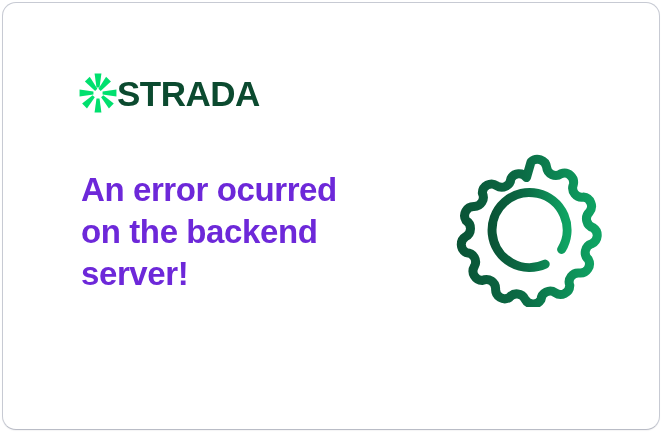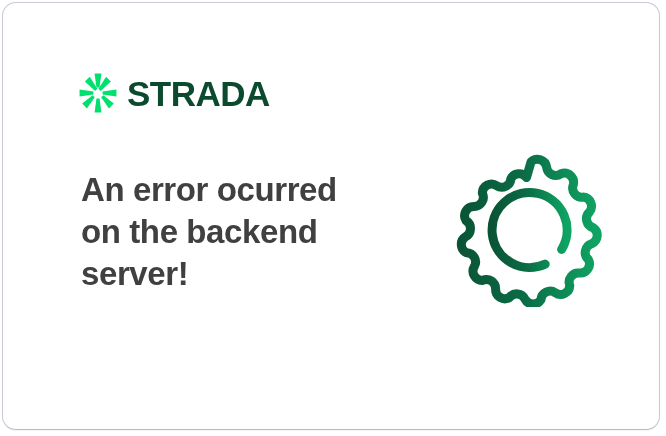--- a/index.html
+++ b/index.html
@@ -30,21 +30,20 @@
     overflow: hidden;
   }
 
   
   .brand {
     position: absolute;
     left: 76px;
     top: 70px;
     display: flex;
     align-items: center;
-    gap: 10px;
   }
   .brand-mark {
     display: block;
     width: 38px;
     height: 40px;
   }
   .brand-word {
     font-size: 35px;
     line-height: 1;
     font-weight: 700;
@@ -58,21 +57,21 @@
   .message {
     position: absolute;
     left: 78px;
     top: 166px;
     width: 290px;
     margin: 0;
     font-size: 33px;
     line-height: 42px;
     font-weight: 700;
     letter-spacing: -0.4px;
-    color: #404040;
+    color: #6d28d9;
     font-family: "Liberation Sans", sans-serif;
   }
 
   
   .gear-art {
     position: absolute;
     left: 447px;
     top: 142px;
     width: 162px;
     height: 162px;

